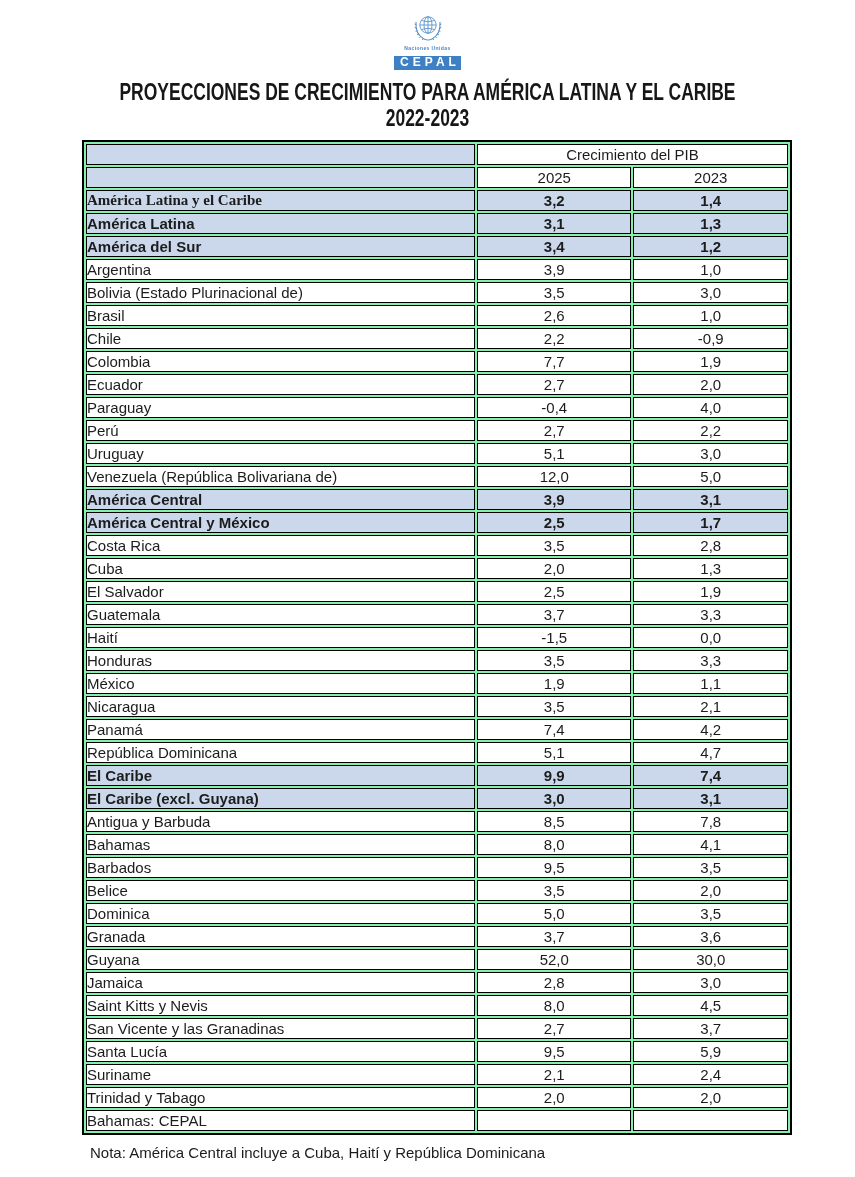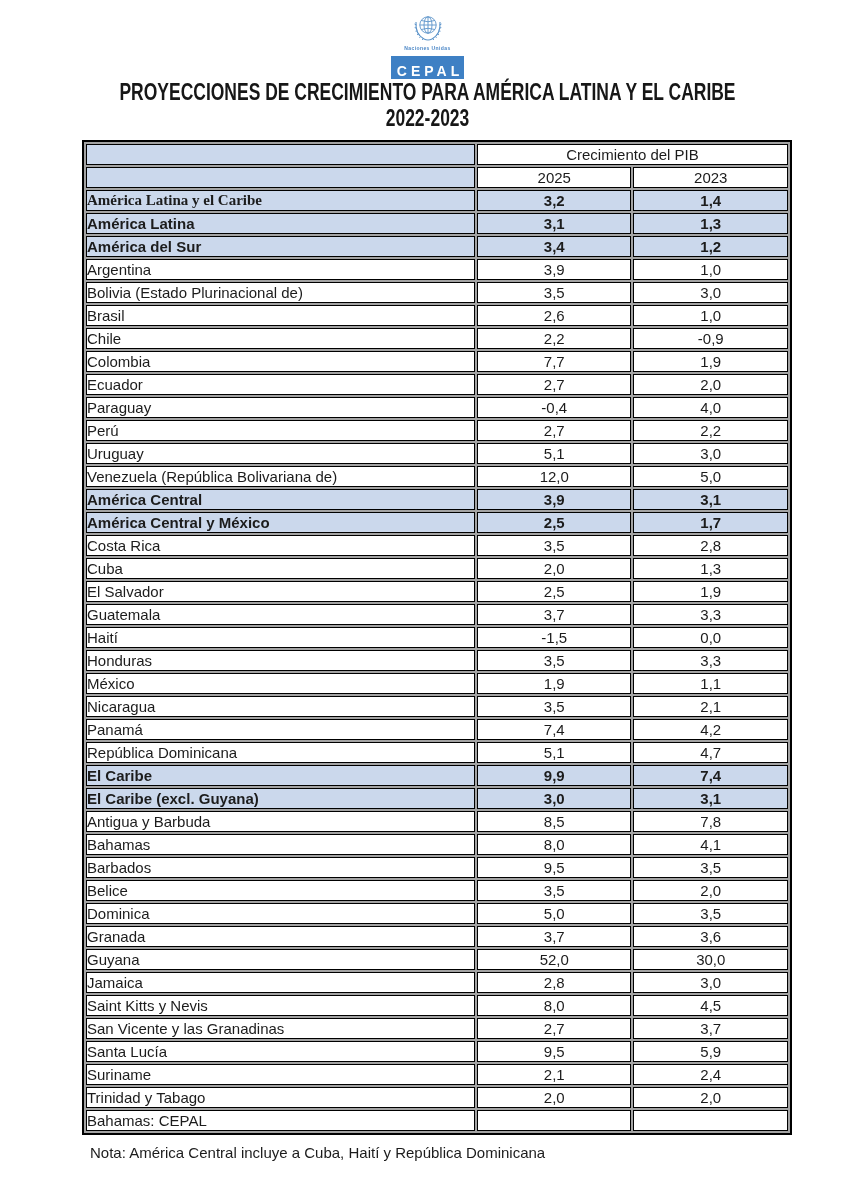--- a/index.html
+++ b/index.html
@@ -33,49 +33,50 @@
     line-height: 6px;
     color: #4a86c6;
     letter-spacing: 0.4px;
     margin: 1px 0 5px 0;
     font-weight: bold;
   }
   .cepal-box {
     background: #3e80c4;
     color: #ffffff;
     font-weight: bold;
-    font-size: 14px;
+    font-size: 12px;
     line-height: 9px;
     letter-spacing: 4px;
-    padding: 11px 1px 3px 6px;
+    padding: 2px 1px 3px 6px;
   }
 
   
   .title-block {
+    margin-top: 9px;
     text-align: center;
     font-weight: bold;
     color: #171717;
   }
   .title-line {
     font-size: 23px;
     line-height: 26px;
     white-space: nowrap;
     transform: scaleX(0.76);
     transform-origin: 50% 50%;
   }
 
   
   table.growth {
     margin: 9px 8px 0 82px;
     width: 710px;
     table-layout: fixed;
     border-collapse: separate;
     border-spacing: 2px;
     border: 2px solid #000000;
-    background: #a3a3a3;
+    background: #86efac;
   }
   table.growth td {
     border: 1px solid #000000;
     height: 19px;
     font-size: 15px;
     line-height: 19px;
     padding: 0;
     overflow: hidden;
     white-space: nowrap;
     background: #ffffff;

